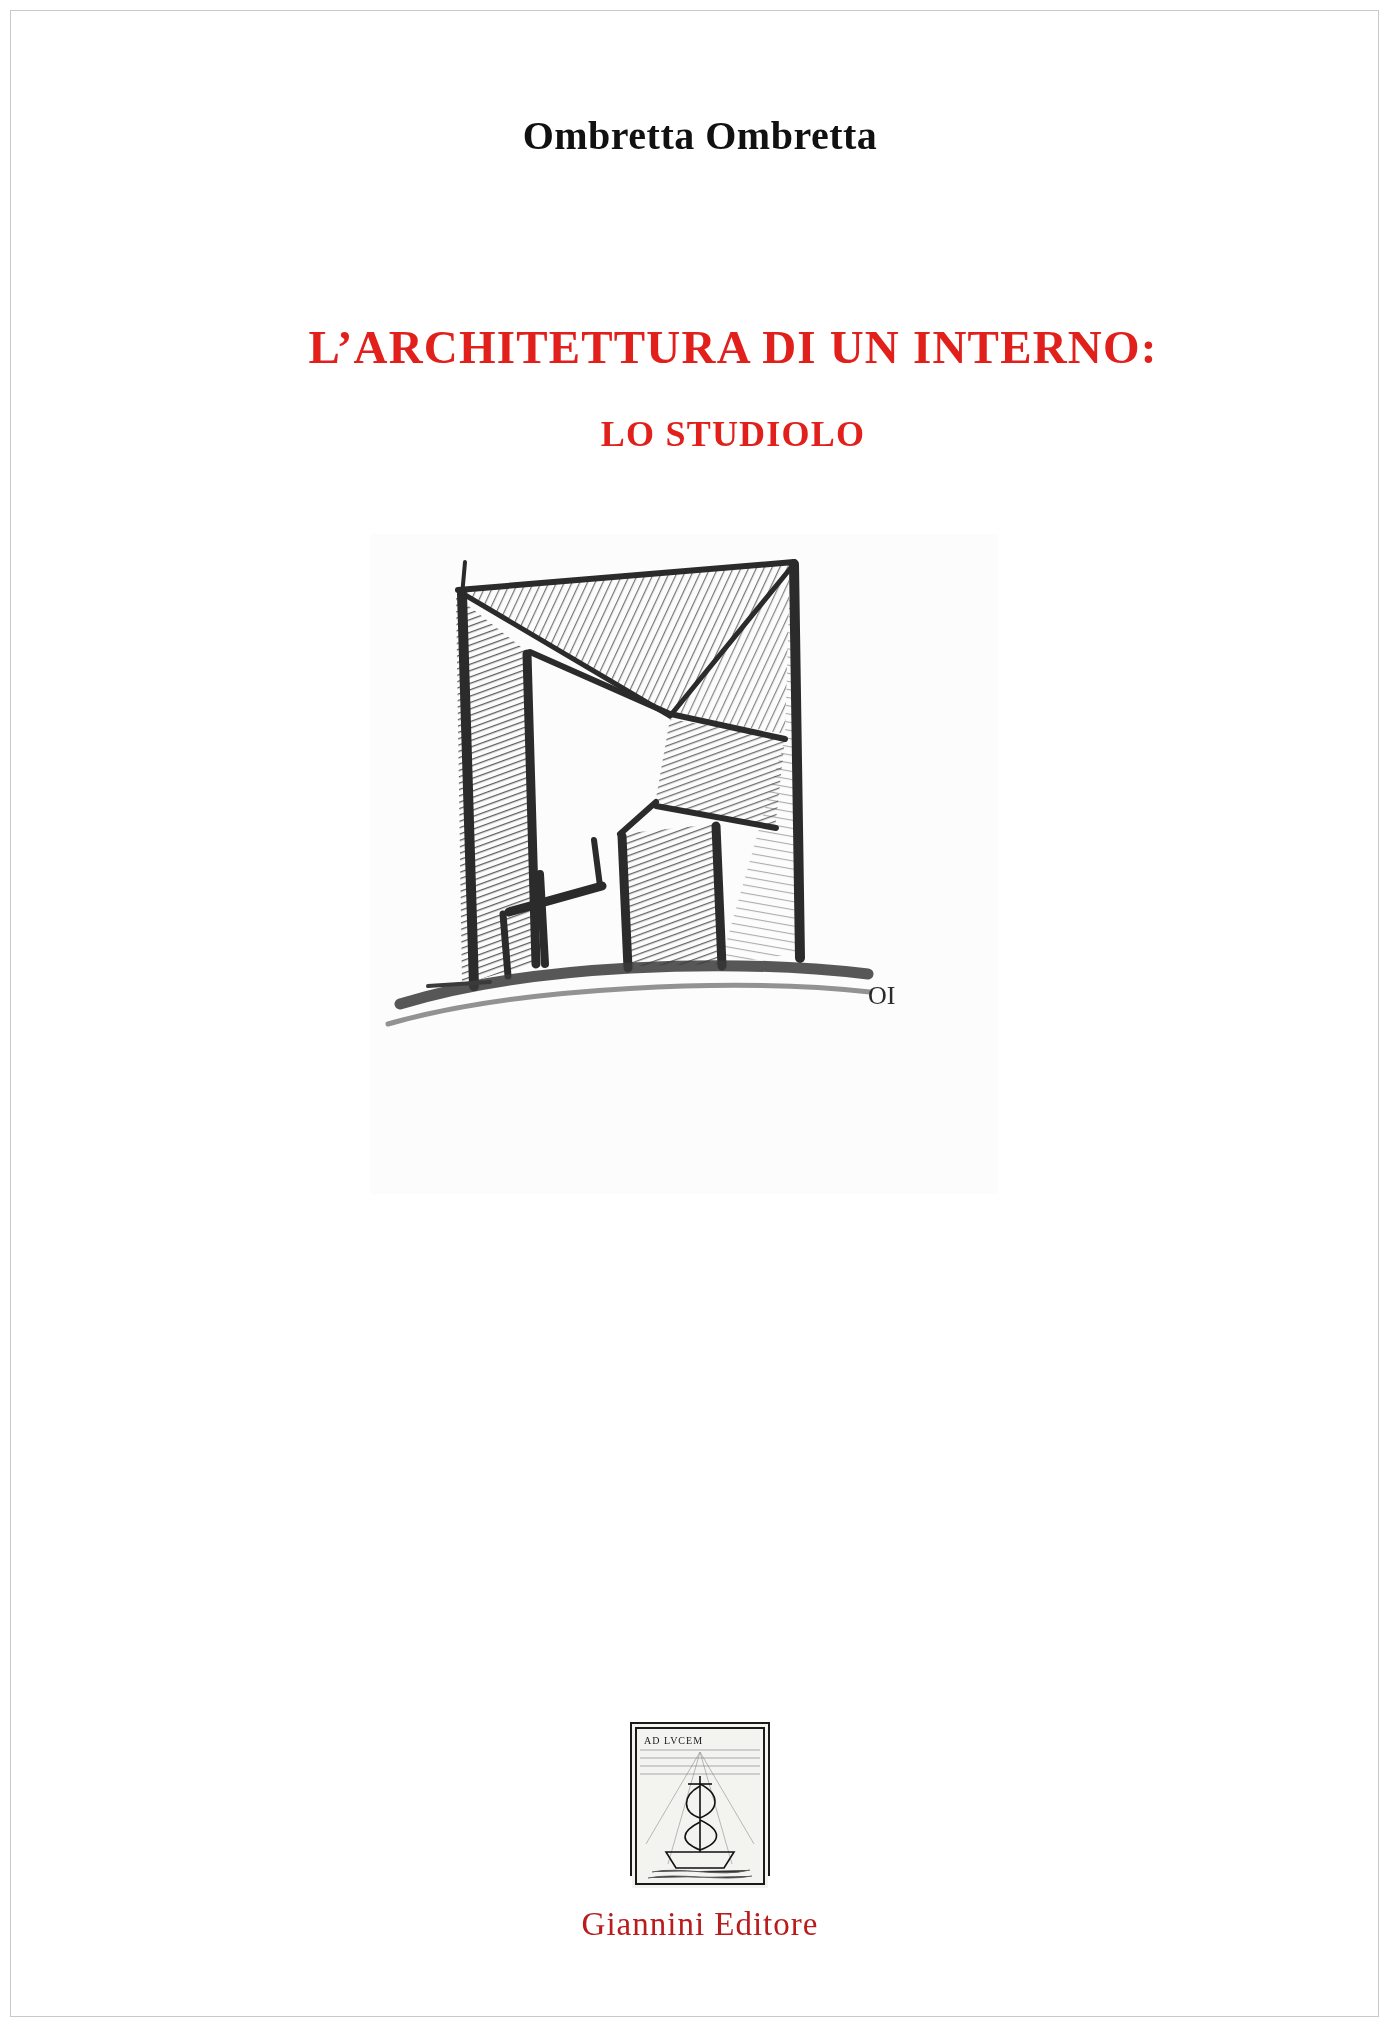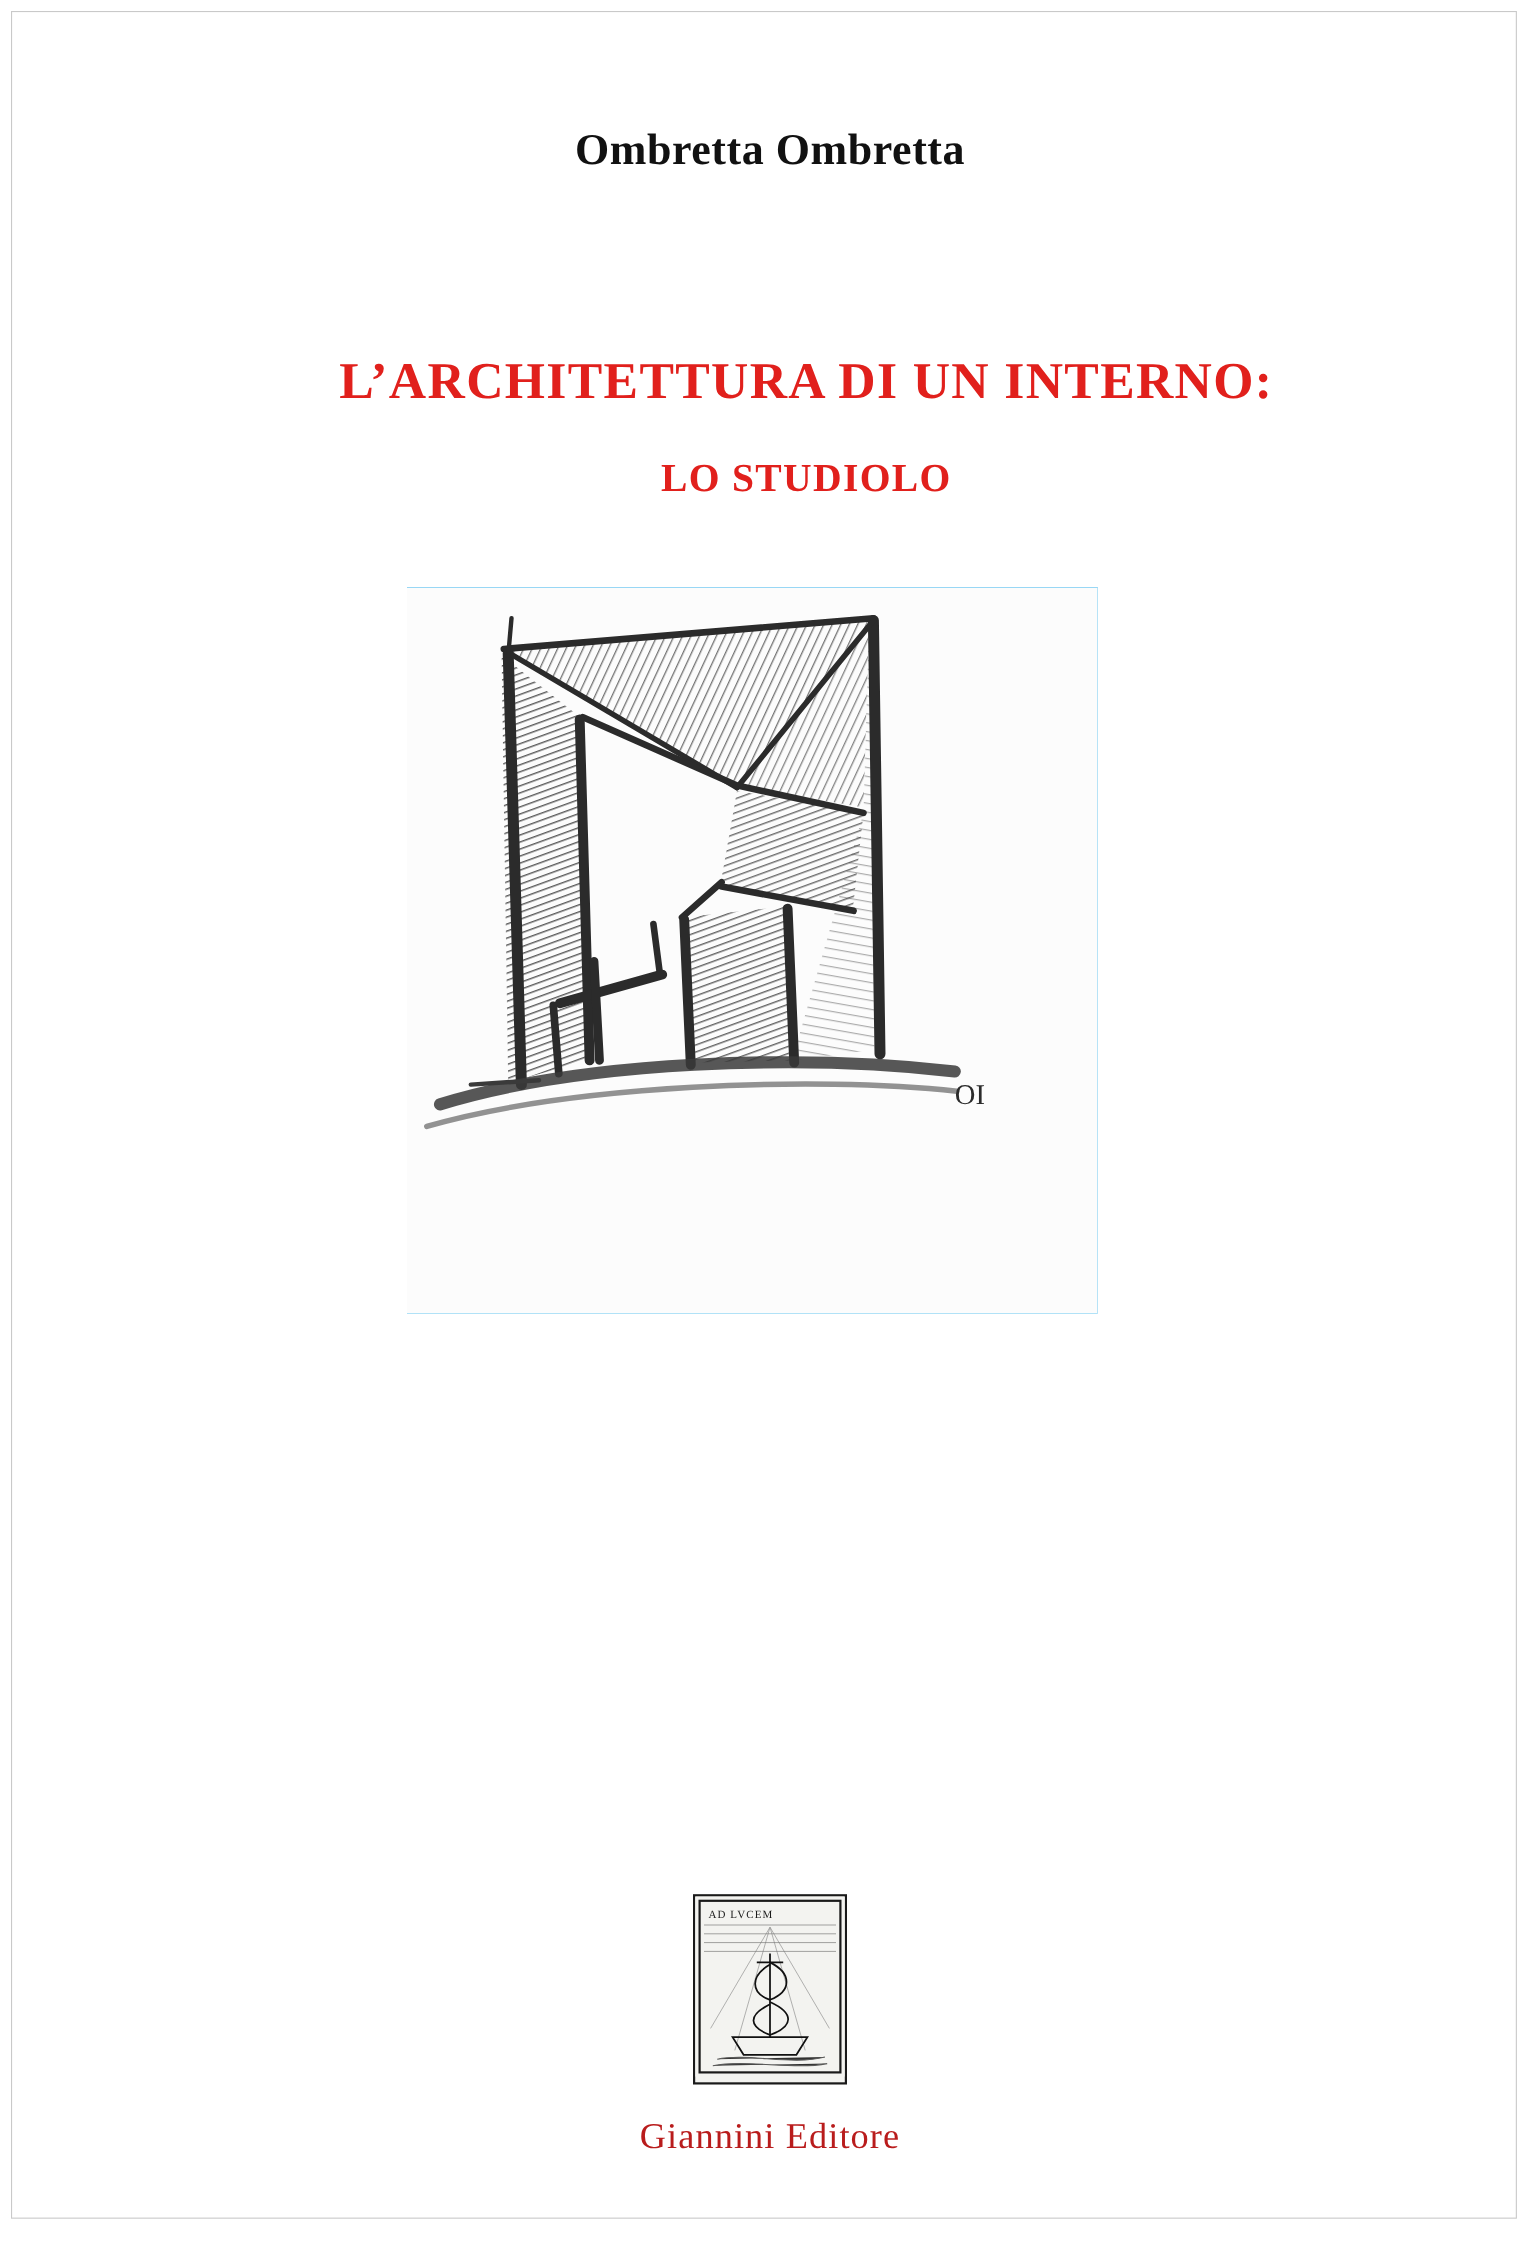--- a/index.html
+++ b/index.html
@@ -71,34 +71,34 @@
     line-height: 1.15;
     margin-top: 40px;
   }
 
   .artwork {
     position: absolute;
     left: 370px;
     top: 534px;
     width: 628px;
     height: 660px;
-    background: #0ea5e9;
+    background: #b91c1c;
   }
   .artwork svg { display: block; }
 
   .publisher-block {
     position: absolute;
     left: 0;
     top: 1722px;
     width: 1400px;
     text-align: center;
   }
   .publisher-logo {
     width: 140px;
-    height: 173px;
+    height: 154px;
     margin: 0 auto;
     display: block;
     border: 2px solid #1a1a1a;
     box-sizing: border-box;
     background: #f3f3f0;
   }
   .publisher-name {
     margin-top: 30px;
     font-family: "Liberation Serif", serif;
     font-size: 33px;

